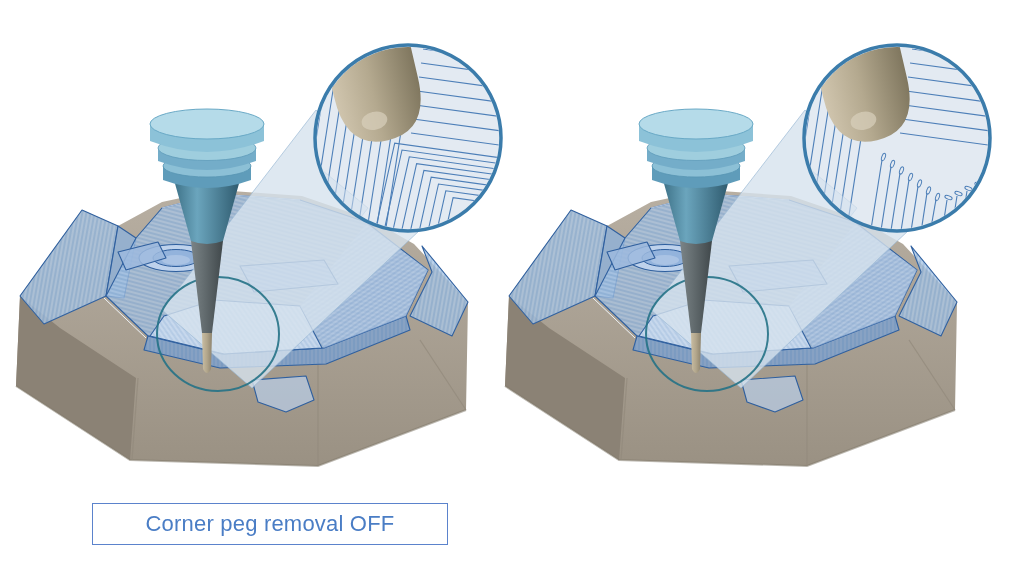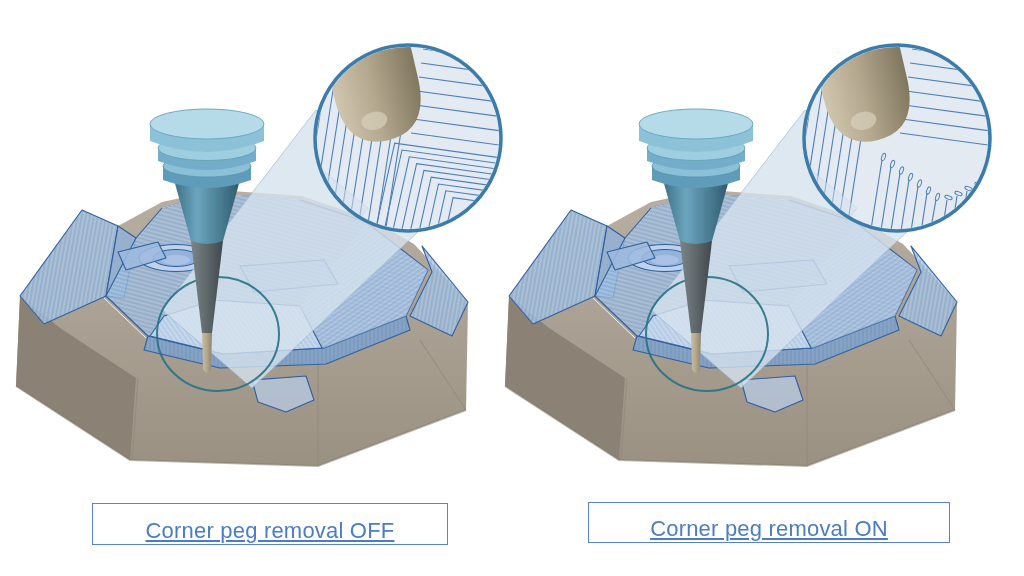--- a/index.html
+++ b/index.html
@@ -1,21 +1,21 @@
 <!DOCTYPE html>
 <html><head>
 <meta charset="utf-8">
 <style>
   html,body{margin:0;padding:0;background:#ffffff;}
   .stage{position:relative;width:1024px;height:576px;background:#ffffff;overflow:hidden;
          font-family:"Liberation Sans", sans-serif;}
   .scene-svg{position:absolute;left:0;top:0;}
   .label-box{position:absolute;box-sizing:border-box;border:1.5px solid #5b83cc;background:#ffffff;
-             display:flex;align-items:flex-end;justify-content:center;
-             color:#4a7dc5;font-size:22px;font-weight:500;letter-spacing:.2px;text-decoration:underline;}
+             display:flex;align-items:center;justify-content:center;
+             color:#4a7dc5;font-size:22px;font-weight:500;letter-spacing:.2px;}
   .label-off{left:92px;top:503px;width:356px;height:42px;}
   .label-on{left:588px;top:502px;width:362px;height:41px;}
   .tp{stroke:#4d7fb8;stroke-width:1.1;fill:none;stroke-linejoin:miter;stroke-linecap:butt;}
   .loop{stroke:#4d7fb8;stroke-width:1;fill:none;}
   .bs{stroke:#2f5f9e;stroke-width:1.1;stroke-linejoin:round;}
 </style>
 </head>
 <body>
 
 <div class="stage">
@@ -226,17 +226,14 @@
       <use href="#funnelBand"></use>
       <use href="#ballTip"></use>
     </g>
     <circle cx="408" cy="138" r="93" fill="none" stroke="#3b7cab" stroke-width="3.5"></circle>
   </g>
 </svg>
 
 <div class="label-box label-off">
   <span>Corner peg removal OFF</span>
 </div>
-<div class="label-box label-on">
-  <span>Corner peg removal ON</span>
+
 </div>
 
-</div>
-
 </body></html>

